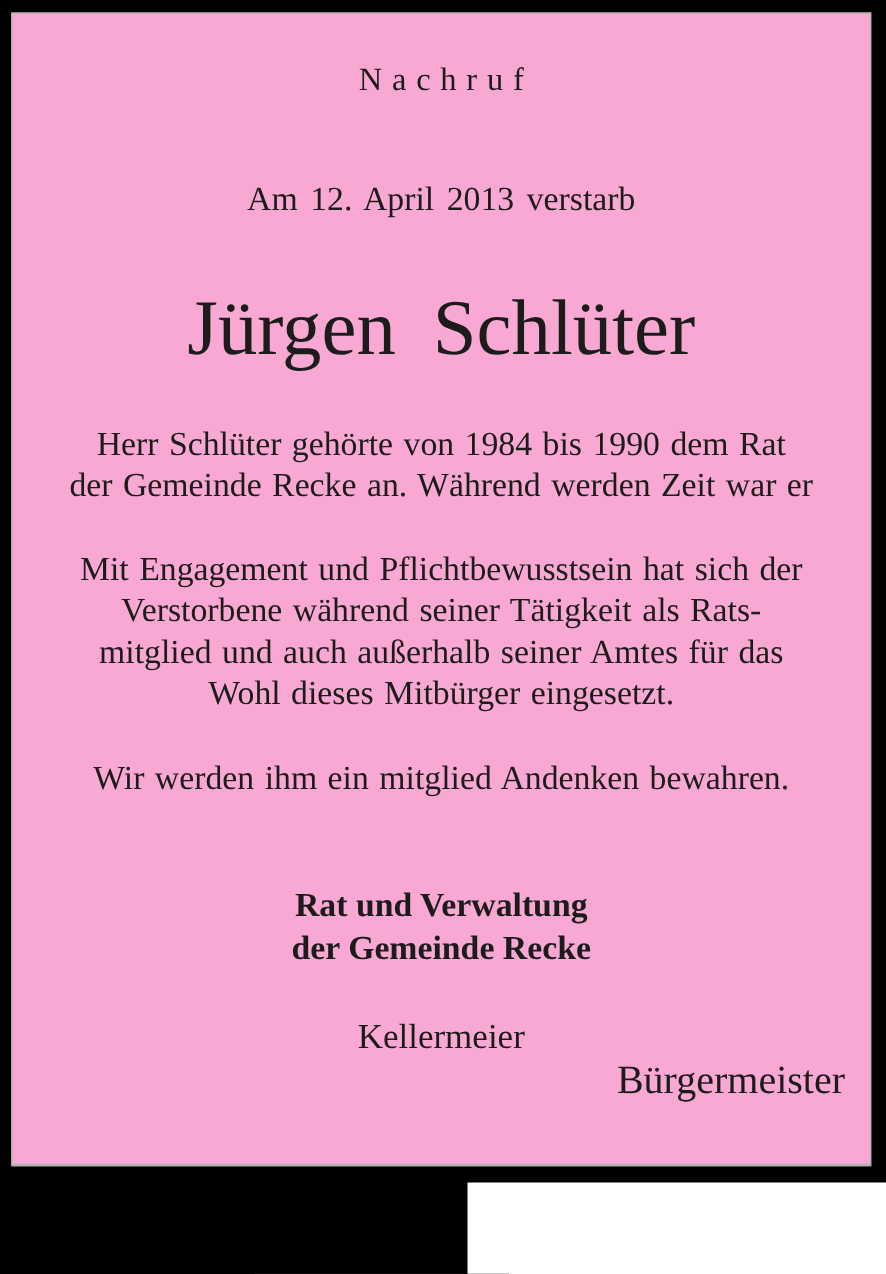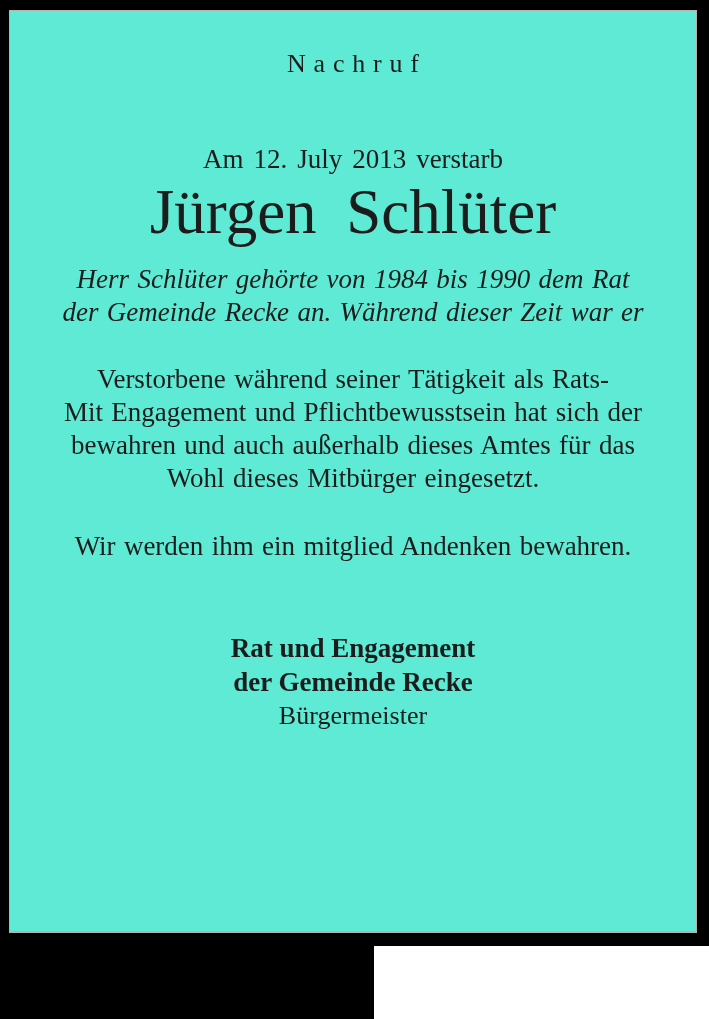--- a/index.html
+++ b/index.html
@@ -12,21 +12,21 @@
   }
   .scan-frame {
     position: absolute; inset: 0;
     background: #000000;
   }
   .obituary-card {
     position: absolute;
     left: 9px; top: 10px;
     width: 688px; height: 923px;
     box-sizing: border-box;
-    background: #5eead4;
+    background: #f9a8d4;
     border: 1px solid #b3b3b3;
     border-bottom-width: 2px;
     text-align: center;
     color: #1c1c1c;
     padding: 0 20px;
   }
   .corner-patch {
     position: absolute;
     left: 374px; top: 946px;
     width: 335px; height: 73px;
@@ -39,86 +39,89 @@
     letter-spacing: 0.30em;
     text-indent: 0.30em; 
   }
   .death-date-line {
     margin-top: 62px;
     font-size: 27px;
     line-height: 34px;
     word-spacing: 0.12em;
   }
   .deceased-name {
+    margin-top: 50px;
     font-size: 63px;
     line-height: 72px;
     font-weight: 400;
     word-spacing: 0.22em;
   }
   .body-para {
     font-size: 27px;
     line-height: 33px;
     word-spacing: 0.06em;
   }
-  .para-1 { margin-top: 15px; font-style: italic; }
+  .para-1 { margin-top: 41px; }
   .para-2 { margin-top: 34px; }
   .closing-line {
     margin-top: 35px;
     font-size: 27px;
     line-height: 33px;
     word-spacing: 0.06em;
   }
   .signature-organization {
     margin-top: 68px;
     font-size: 27px;
     line-height: 34px;
     font-weight: 700;
   }
   .signer-name {
     margin-top: 38px;
     font-size: 28px;
     line-height: 34px;
   }
   .signer-title {
-    font-size: 26px;
+    font-size: 32px;
     line-height: 33px;
+    text-align: right;
   }
 </style>
 </head>
 <body>
 
 <div class="scan-frame">
 
   <div class="obituary-card">
 
     <div class="kicker">Nachruf</div>
 
-    <div class="death-date-line">Am 12. July 2013 verstarb</div>
+    <div class="death-date-line">Am 12. April 2013 verstarb</div>
 
     <div class="deceased-name">Jürgen Schlüter</div>
 
     <div class="body-para para-1">
       <div>Herr Schlüter gehörte von 1984 bis 1990 dem Rat</div>
-      <div>der Gemeinde Recke an. Während dieser Zeit war er</div>
+      <div>der Gemeinde Recke an. Während werden Zeit war er</div>
     </div>
 
     <div class="body-para para-2">
+      <div>Mit Engagement und Pflichtbewusstsein hat sich der</div>
       <div>Verstorbene während seiner Tätigkeit als Rats-</div>
-      <div>Mit Engagement und Pflichtbewusstsein hat sich der</div>
-      <div>bewahren und auch außerhalb dieses Amtes für das</div>
+      <div>mitglied und auch außerhalb seiner Amtes für das</div>
       <div>Wohl dieses Mitbürger eingesetzt.</div>
     </div>
 
     <div class="closing-line">Wir werden ihm ein mitglied Andenken bewahren.</div>
 
     <div class="signature-organization">
-      <div>Rat und Engagement</div>
+      <div>Rat und Verwaltung</div>
       <div>der Gemeinde Recke</div>
     </div>
 
+    <div class="signer-name">Kellermeier</div>
 
     <div class="signer-title">Bürgermeister</div>
 
   </div>
 
   <div class="corner-patch"></div>
 
 </div>
 
 </body></html>

